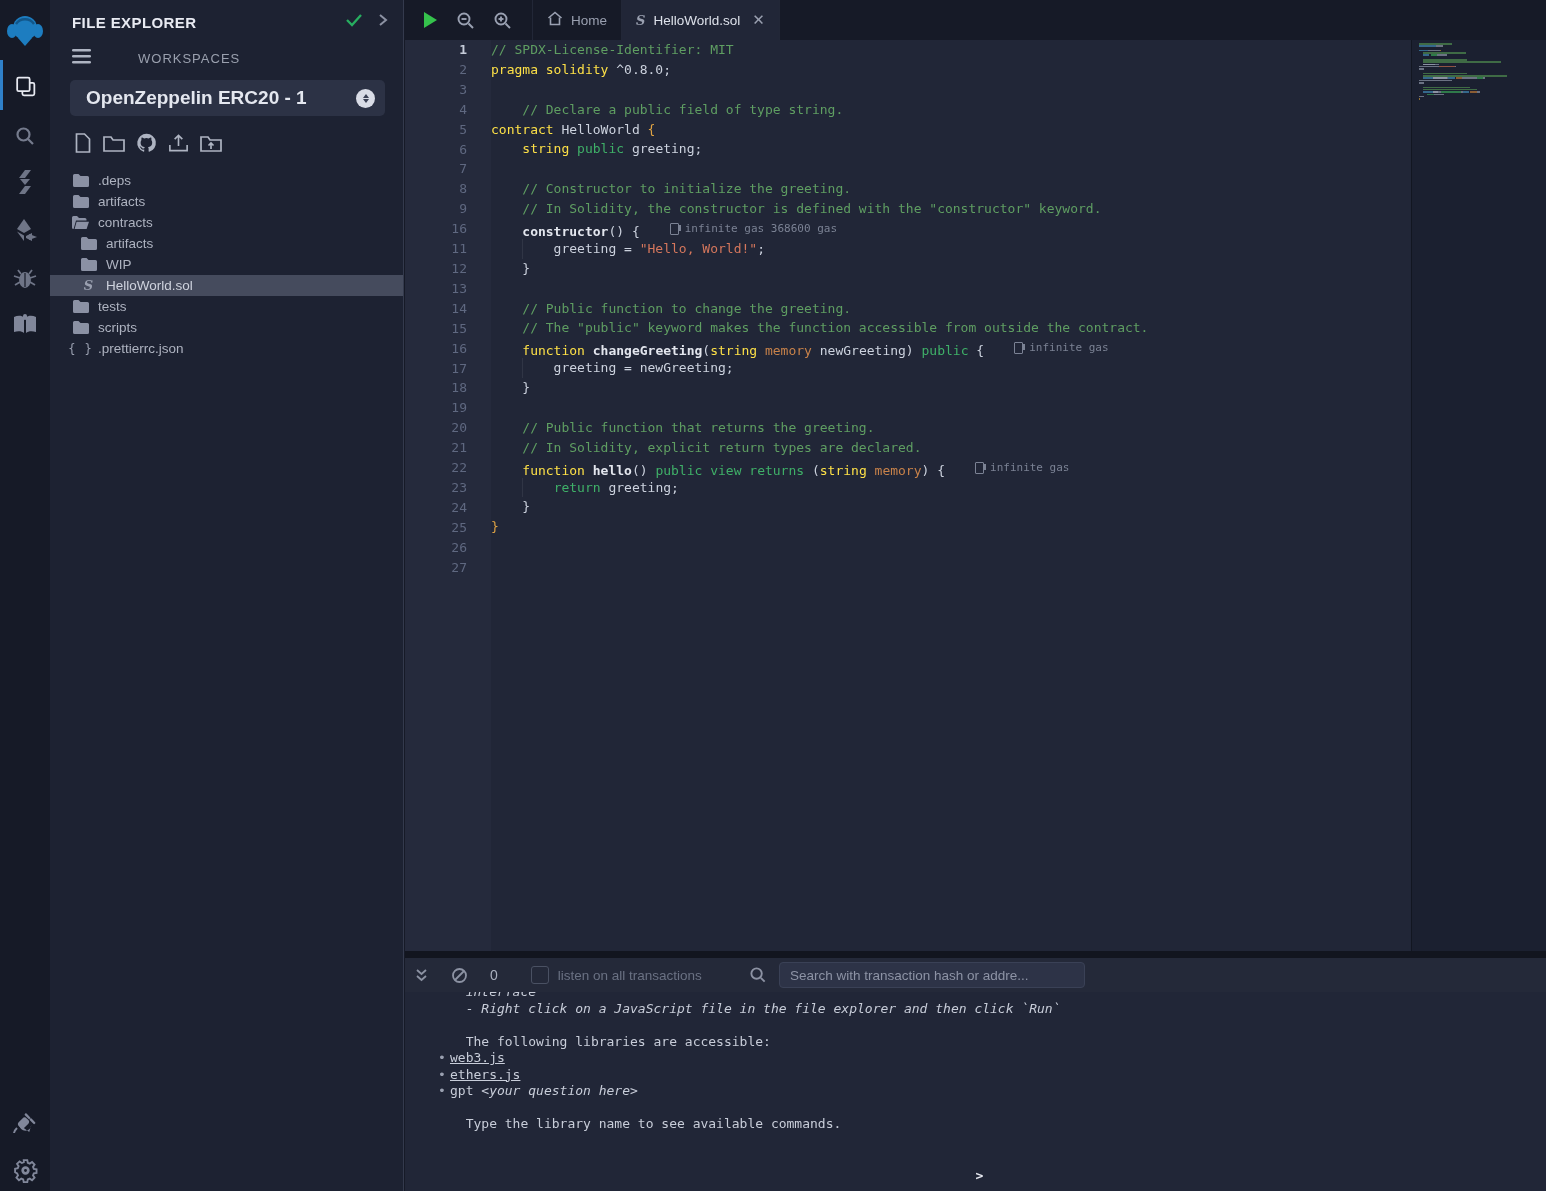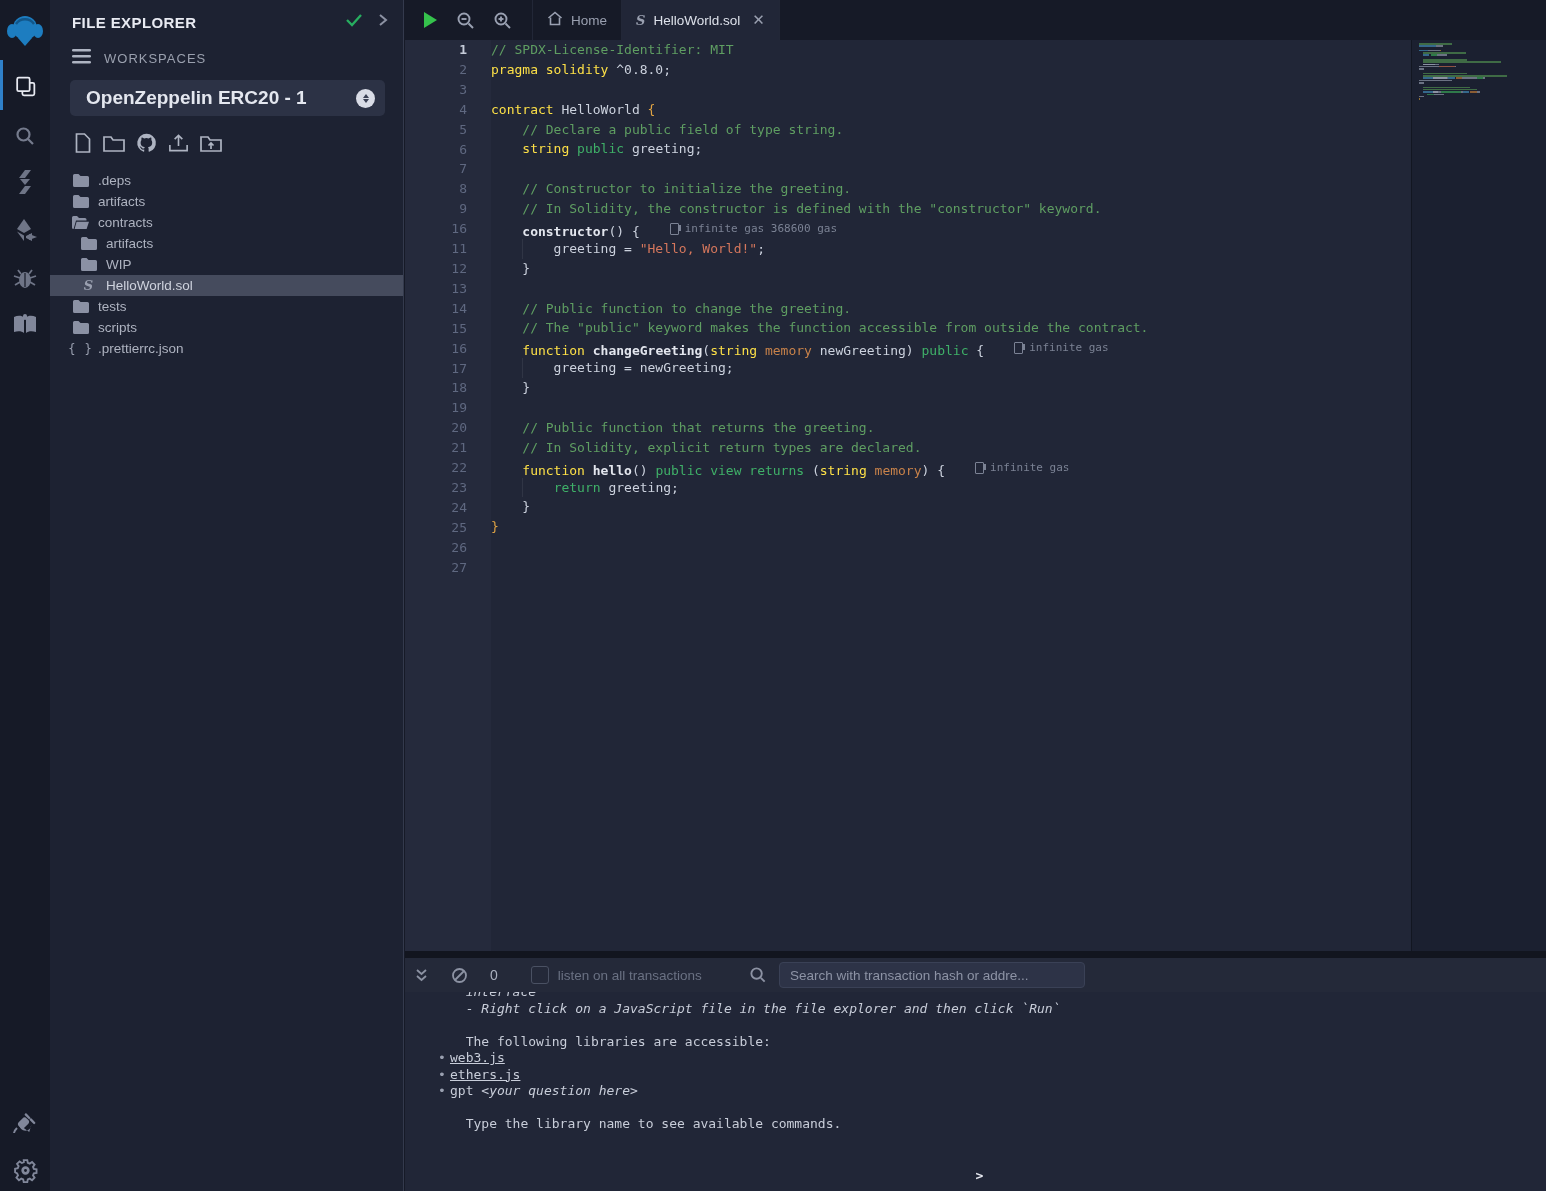--- a/index.html
+++ b/index.html
@@ -14,21 +14,21 @@
   .ib-item{position:absolute;left:0;width:50px;height:40px;display:flex;align-items:center;justify-content:center;cursor:pointer;}
   .ib-item svg{display:block;}
   .active-strip{position:absolute;left:0;top:60px;width:3px;height:50px;background:#2f80c8;}
 
   
   .explorer{position:absolute;left:50px;top:0;width:354px;height:100%;
             background:#1d2232;border-right:1px solid #343a4d;box-sizing:border-box;}
   .exp-header{display:flex;align-items:center;padding:13px 14px 0 22px;}
   .exp-title{color:#e8eaf2;font-size:15px;font-weight:bold;letter-spacing:.4px;flex:1;}
   .exp-header .hicon{margin-left:14px;cursor:pointer;}
-  .ws-row{display:flex;align-items:center;padding:18px 0 0 22px;}
+  .ws-row{display:flex;align-items:center;padding:18px 0 0 22px;gap:34px;}
   .ws-label{color:#9aa0ae;font-size:13px;letter-spacing:1px;margin-left:13px;}
   .ws-select{margin:12px 18px 0 20px;height:36px;background:#2c3245;border-radius:5px;
              display:flex;align-items:center;padding:0 10px 0 16px;cursor:pointer;}
   .ws-name{color:#e4e7ef;font-size:19px;font-weight:bold;flex:1;}
   .ws-caret{width:19px;height:19px;border-radius:50%;background:#d9dce6;display:flex;align-items:center;justify-content:center;flex-direction:column;gap:1px;}
   .ws-caret i{display:block;width:0;height:0;border-left:3.5px solid transparent;border-right:3.5px solid transparent;}
   .ws-caret i.up{border-bottom:4px solid #3a4054;}
   .ws-caret i.dn{border-top:4px solid #3a4054;}
   .file-actions{display:flex;gap:9px;padding:16px 0 6px 22px;}
   .file-actions span{cursor:pointer;display:flex;}
@@ -368,22 +368,22 @@
           <div class="num">23</div>
           <div class="num">24</div>
           <div class="num">25</div>
           <div class="num">26</div>
           <div class="num">27</div>
         </div>
       <div class="codearea">
           <div class="code-line"><span class="c-com">// SPDX-License-Identifier: MIT</span></div>
           <div class="code-line"><span class="c-kwb">pragma solidity </span><span>^0.8.0;</span></div>
           <div class="code-line"></div>
+          <div class="code-line"><span>    </span><span class="c-com">// Declare a public field of type string.</span></div>
           <div class="code-line"><span class="c-kwb">contract </span><span>HelloWorld </span><span class="c-br1">{</span></div>
-          <div class="code-line"><span>    </span><span class="c-com">// Declare a public field of type string.</span></div>
           <div class="code-line"><span>    </span><span class="c-kwb">string</span><span> </span><span class="c-kwg">public</span><span> greeting;</span></div>
           <div class="code-line"></div>
           <div class="code-line"><span>    </span><span class="c-com">// Constructor to initialize the greeting.</span></div>
           <div class="code-line"><span>    </span><span class="c-com">// In Solidity, the constructor is defined with the "constructor" keyword.</span></div>
           <div class="code-line"><span>    </span><span class="c-fn">constructor</span><span>() {</span><span class="gas-chip"><span class="gas-pump"></span>infinite gas 368600 gas</span></div>
           <div class="code-line lvl2"><span>        greeting = </span><span class="c-str">"Hello, World!"</span><span>;</span></div>
           <div class="code-line"><span>    }</span></div>
           <div class="code-line"></div>
           <div class="code-line"><span>    </span><span class="c-com">// Public function to change the greeting.</span></div>
           <div class="code-line"><span>    </span><span class="c-com">// The "public" keyword makes the function accessible from outside the contract.</span></div>

